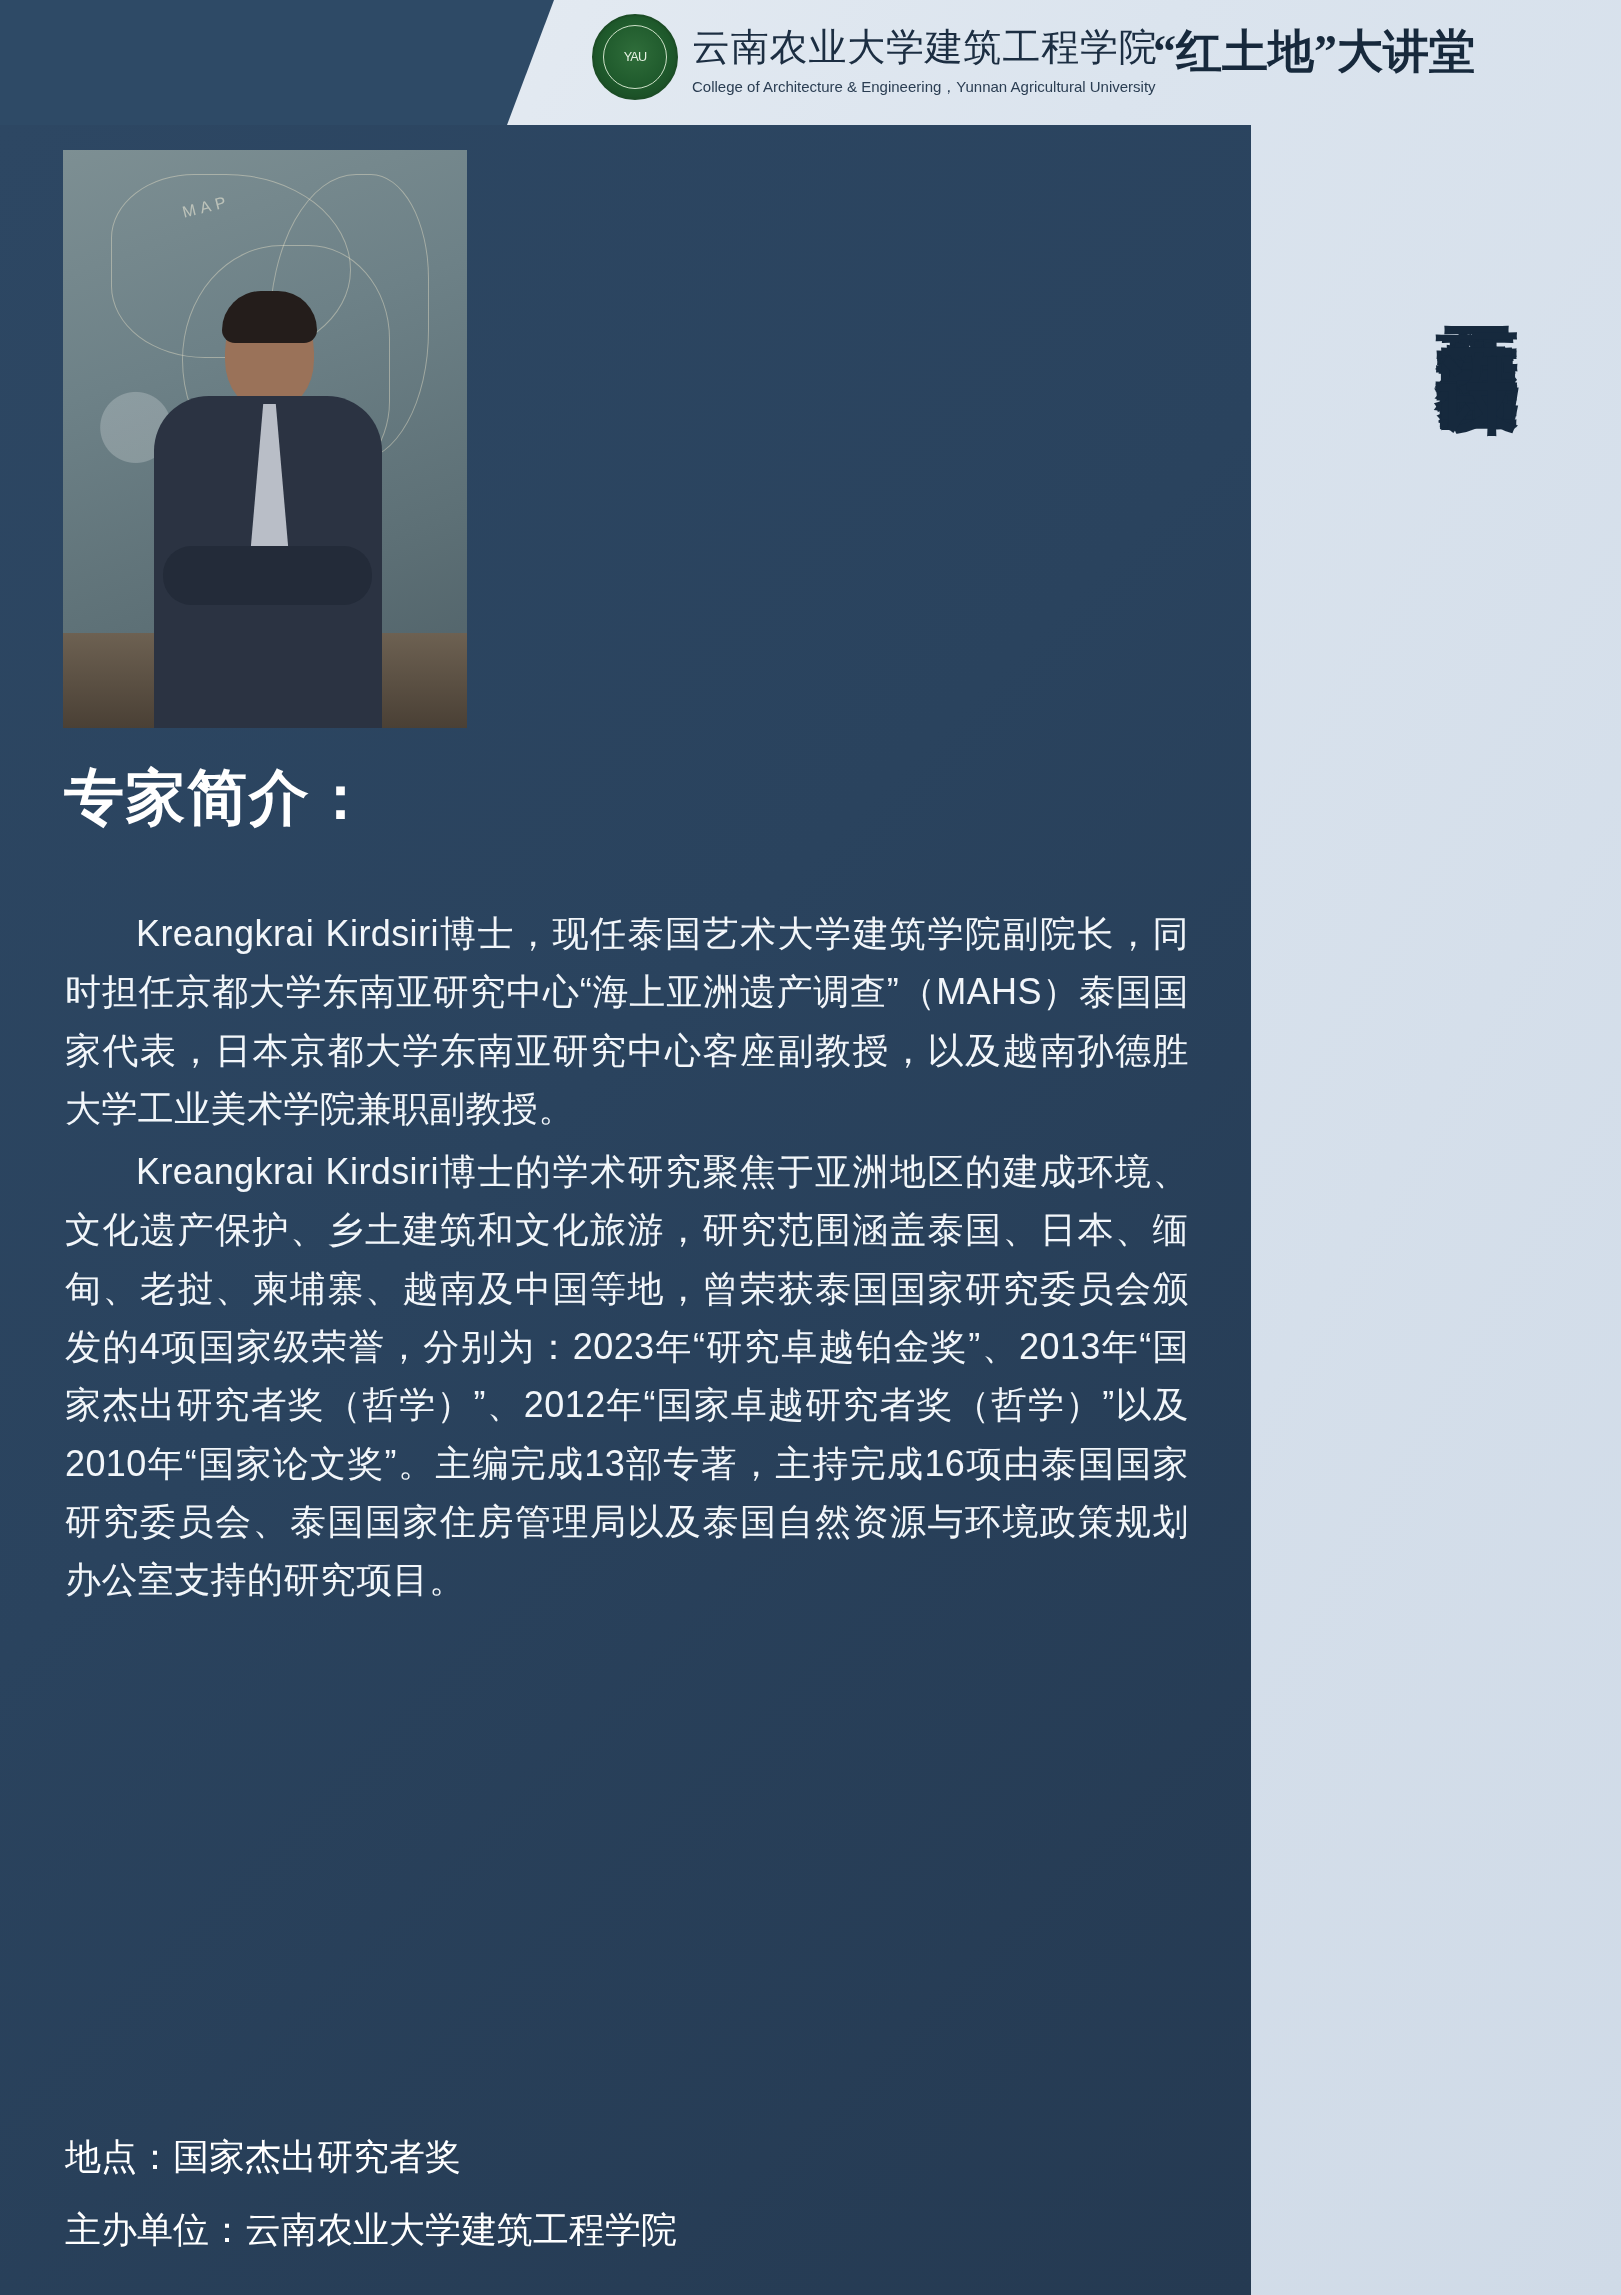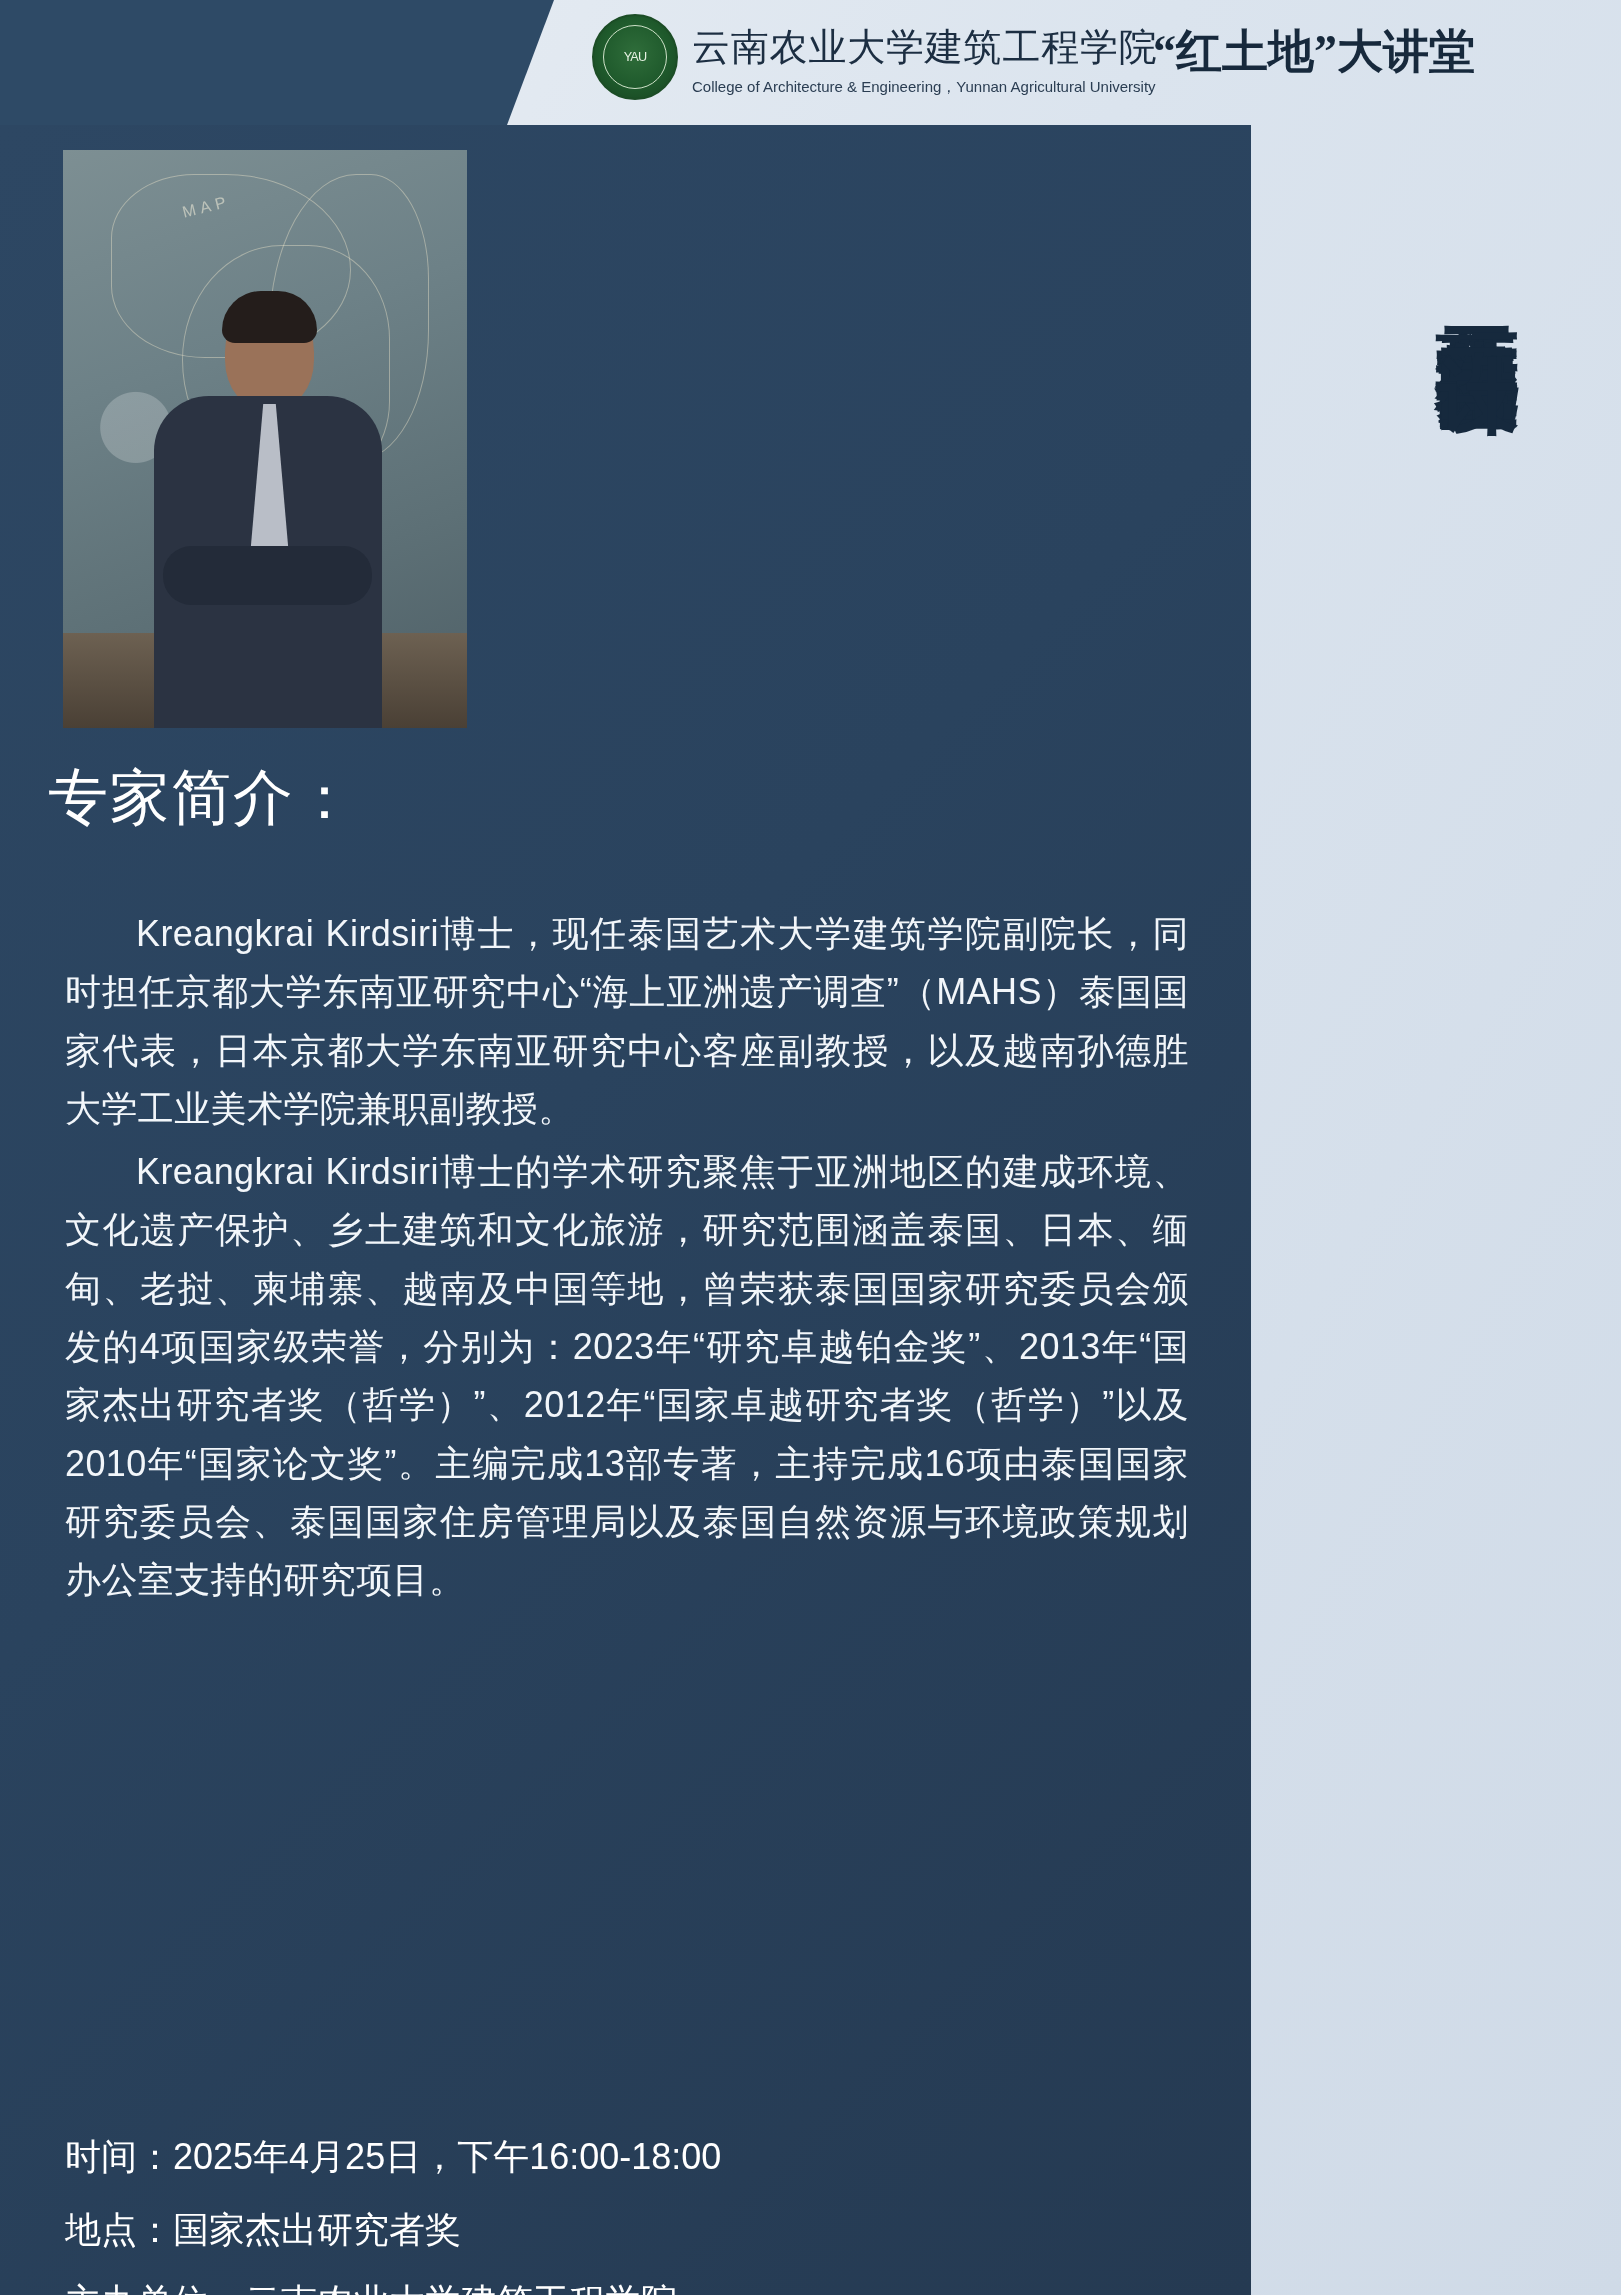--- a/index.html
+++ b/index.html
@@ -222,25 +222,26 @@
   }
   #speaker-name {
     margin-top: 30px;
     font-size: 51px;
     letter-spacing: 0.8px;
   }
 
   
   #bio-heading {
     position: absolute;
-    left: 48px;
+    left: 64px;
     top: 633px;
     color: #ffffff;
     font-size: 60px;
     letter-spacing: 1.6px;
+    font-weight: bold;
   }
   #bio-body {
     position: absolute;
     left: 65px;
     top: 780px;
     width: 1124px;
     color: #f2f6fa;
     font-size: 36px;
     line-height: 1.62;
     letter-spacing: 0.4px;
@@ -318,23 +319,20 @@
 
 
     <div id="bio-heading">专家简介：</div>
     <div id="bio-body">
       <p>Kreangkrai Kirdsiri博士，现任泰国艺术大学建筑学院副院长，同时担任京都大学东南亚研究中心“海上亚洲遗产调查”（MAHS）泰国国家代表，日本京都大学东南亚研究中心客座副教授，以及越南孙德胜大学工业美术学院兼职副教授。</p>
       <p>Kreangkrai Kirdsiri博士的学术研究聚焦于亚洲地区的建成环境、文化遗产保护、乡土建筑和文化旅游，研究范围涵盖泰国、日本、缅甸、老挝、柬埔寨、越南及中国等地，曾荣获泰国国家研究委员会颁发的4项国家级荣誉，分别为：2023年“研究卓越铂金奖”、2013年“国家杰出研究者奖（哲学）”、2012年“国家卓越研究者奖（哲学）”以及2010年“国家论文奖”。主编完成13部专著，主持完成16项由泰国国家研究委员会、泰国国家住房管理局以及泰国自然资源与环境政策规划办公室支持的研究项目。</p>
     </div>
 
     <div id="info">
       <div class="row">
-        <span>时间：</span><span>2025年4月25日，下午16:00-18:00</span>
-      </div>
-      <div class="row">
         <span>地点：</span><span>国家杰出研究者奖</span>
       </div>
       <div class="row">
         <span>主办单位：</span><span>云南农业大学建筑工程学院</span>
       </div>
     </div>
   </div>
 
   <div id="topic">基于文化与环境共生的乡村空间再生设计</div>
 </div>

